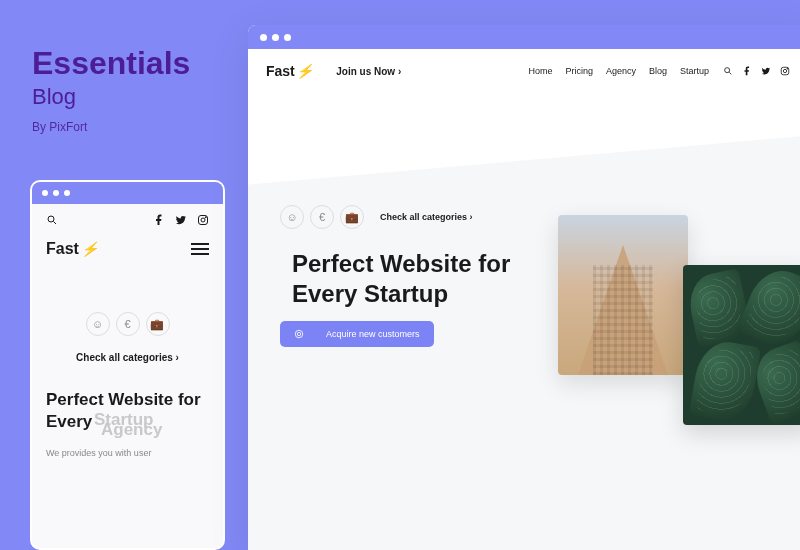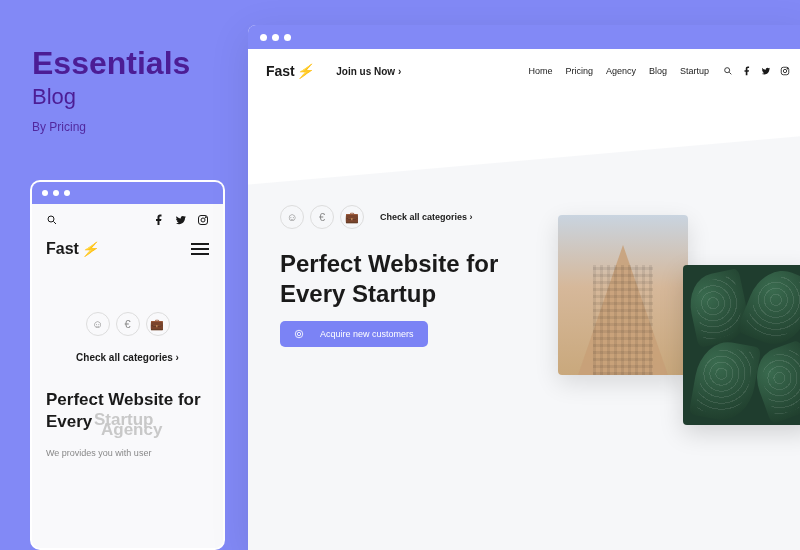--- a/index.html
+++ b/index.html
@@ -38,23 +38,23 @@
 .desktop-nav-right { display: flex; align-items: center; gap: 14px; }
 .nav-links { display: flex; gap: 13px; }
 .nav-links a { font-size: 9px; font-weight: 500; color: #1a1a1a; text-decoration: none; }
 .nav-icons { display: flex; gap: 9px; align-items: center; color: #1a1a1a; }
 
 .hero-bg { position: absolute; top: 68px; left: 0; right: 0; bottom: 0; background: linear-gradient(175deg, #fff 0%, #fff 18%, #f6f7f9 18.2%, #f6f7f9 100%); }
 .hero { position: absolute; top: 180px; left: 32px; width: 260px; }
 .hero-icons-row { display: flex; align-items: center; gap: 16px; margin-bottom: 20px; }
 .hero-icon-circles { display: flex; gap: 6px; }
 .hero-cat-link { font-size: 9px; font-weight: 600; color: #1a1a1a; }
-.hero-headline { font-size: 24px; font-weight: 800; color: #1a1a1a; line-height: 1.25; margin-bottom: 12px; }
+.hero-headline { font-size: 24px; font-weight: 800; color: #1a1a1a; line-height: 1.25; margin-bottom: 12px; margin-left: 12px; }
 .hero-sub { font-size: 10px; color: #888; line-height: 1.5; margin-bottom: 18px; }
-.cta-btn { display: inline-flex; align-items: center; gap: 16px; background: #7b83f5; color: #fff; border: none; padding: 8px 14px; border-radius: 5px; font-size: 9px; font-weight: 500; cursor: pointer; }
+.cta-btn { display: inline-flex; align-items: center; gap: 22px; background: #7b83f5; color: #fff; border: none; padding: 8px 14px; border-radius: 5px; font-size: 9px; font-weight: 500; cursor: pointer; }
 
 .img-stack { position: absolute; top: 190px; left: 310px; }
 .img1 { width: 130px; height: 160px; background: linear-gradient(180deg, #c9d4e0 0%, #d6b89a 45%, #c9a87c 100%); border-radius: 4px; position: relative; box-shadow: 0 8px 25px rgba(0,0,0,0.12); overflow: hidden; }
 .building { position: absolute; bottom: 0; left: 20px; width: 0; height: 0; border-left: 45px solid transparent; border-right: 45px solid transparent; border-bottom: 130px solid rgba(200,160,120,0.85); }
 .building::after { content: ''; position: absolute; left: -30px; top: 20px; width: 60px; height: 110px; background: repeating-linear-gradient(0deg, rgba(0,0,0,0.08) 0 3px, transparent 3px 7px), repeating-linear-gradient(90deg, rgba(0,0,0,0.08) 0 3px, transparent 3px 7px); }
 .img2 { position: absolute; top: 50px; left: 125px; width: 130px; height: 160px; background: #1f3d2e; border-radius: 4px; box-shadow: 0 8px 25px rgba(0,0,0,0.15); overflow: hidden; }
 .leaf { position: absolute; border-radius: 50% 10% 50% 10%; background: radial-gradient(circle at 30% 30%, #3a6b4f, #1a3526); }
 .l1 { width: 55px; height: 70px; top: 8px; left: 8px; transform: rotate(-12deg); }
 .l2 { width: 60px; height: 75px; top: 5px; right: 5px; transform: rotate(22deg); }
 .l3 { width: 60px; height: 78px; bottom: 5px; left: 12px; transform: rotate(10deg); }
@@ -64,21 +64,21 @@
 svg { display: block; }
 .ico { width: 12px; height: 12px; }
 .ico-sm { width: 10px; height: 10px; }
 </style>
 </head>
 <body>
 
 <div class="sidebar-text">
   <h1>Essentials</h1>
   <h2>Blog</h2>
-  <p>By Pricing</p>
+  <p>By PixFort</p>
 </div>
 
 <div class="mobile-frame">
   <div class="mobile-chrome">
       <span></span>
       <span></span>
       <span></span>
     </div>
   <div class="mobile-top">
     <span>

